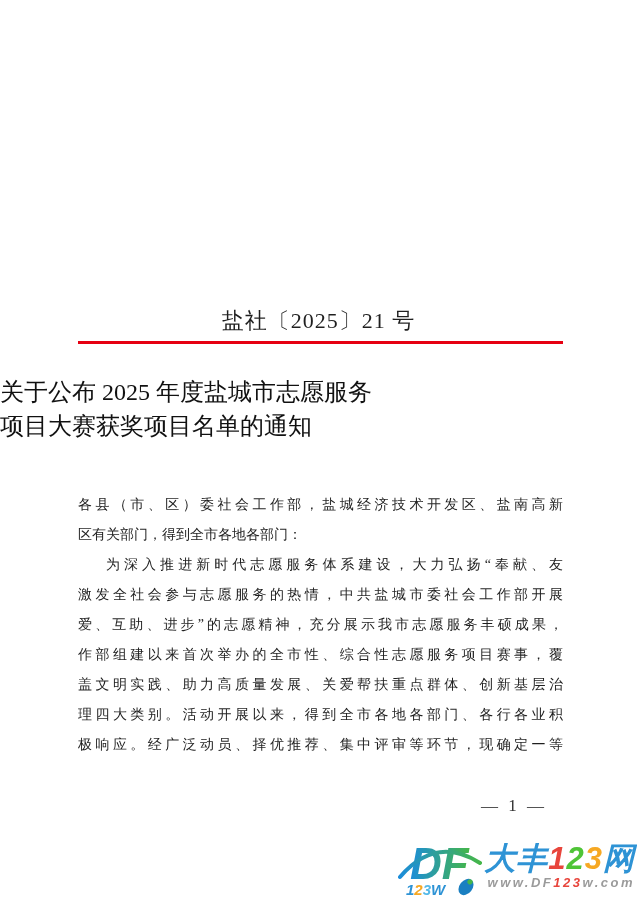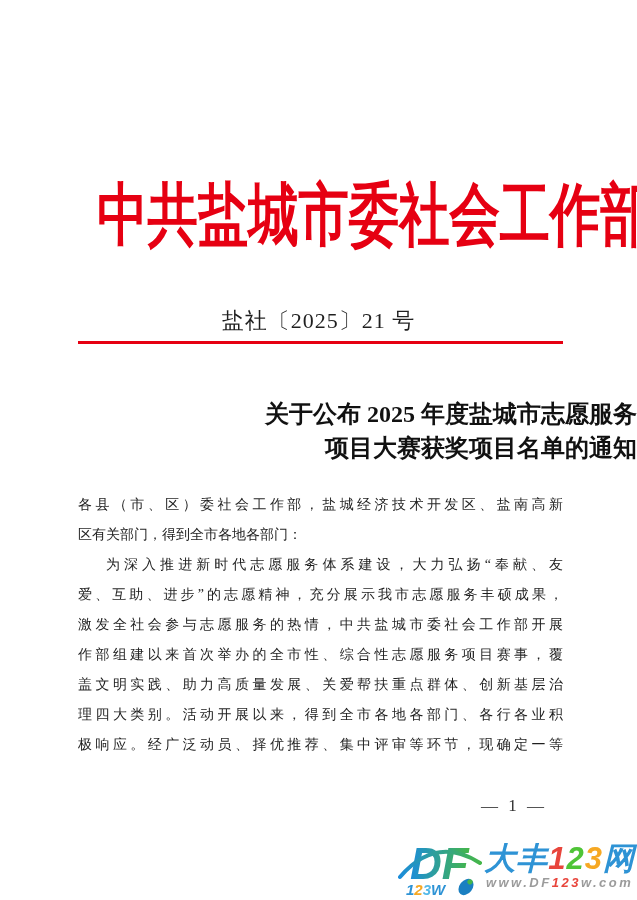--- a/index.html
+++ b/index.html
@@ -47,26 +47,26 @@
     position: absolute;
     top: 341px;
     left: 78px;
     width: 485px;
     height: 3px;
     background: var(--header-red, #e60012);
   }
   
   .notice-title {
     position: absolute;
-    top: 397px;
+    top: 375px;
     left: 0;
     width: 100%;
-    text-align: right;
+    text-align: left;
     font-size: 24px;
-    font-weight: bold;
+    font-weight: normal;
     line-height: 34px;
     color: #111;
   }
   
   .doc-body {
     position: absolute;
     top: 490px;
     left: 78px;
     width: 485px;
     font-size: 14px;
@@ -95,21 +95,21 @@
   
   .watermark {
     position: absolute;
     top: 833px;
     right: 2px;
     display: flex;
     align-items: center;
     font-family: "Liberation Sans", "DejaVu Sans", sans-serif;
   }
   .logo-icon { width: 84px; height: 66px; flex: 0 0 auto; }
-  .logo-textcol { display: flex; flex-direction: column; align-items: center; margin-left: 2px; }
+  .logo-textcol { display: flex; flex-direction: column; align-items: flex-end; margin-left: 2px; }
   .site-name {
     font-size: 31px;
     font-weight: bold;
     font-style: italic;
     letter-spacing: 1px;
     line-height: 32px;
     white-space: nowrap;
   }
   .site-name .c-blue   { color: var(--logo-blue, #2e93d5); }
   .site-name .c-red    { color: var(--logo-red, #e8453c); }
@@ -124,39 +124,36 @@
     line-height: 15px;
     white-space: nowrap;
   }
   .site-url .u-red { color: var(--logo-red, #e8453c); }
 </style>
 </head>
 <body>
 
 <div class="page">
 
-  <div class="agency-wrap">
-    <span class="agency">中共盐城市委社会工作部</span>
-  </div>
 
   <div class="doc-number">盐社〔2025〕21 号</div>
 
   <div class="red-line"></div>
 
   <div class="notice-title">
     <div>关于公布 2025 年度盐城市志愿服务</div>
     <div>项目大赛获奖项目名单的通知</div>
   </div>
 
   <div class="doc-body">
       <div class="body-line stretch">各县（市、区）委社会工作部，盐城经济技术开发区、盐南高新</div>
       <div class="body-line">区有关部门，得到全市各地各部门：</div>
       <div class="body-line stretch indent">为深入推进新时代志愿服务体系建设，大力弘扬“奉献、友</div>
+      <div class="body-line stretch">激发全社会参与志愿服务的热情，中共盐城市委社会工作部开展</div>
       <div class="body-line stretch">爱、互助、进步”的志愿精神，充分展示我市志愿服务丰硕成果，</div>
-      <div class="body-line stretch">激发全社会参与志愿服务的热情，中共盐城市委社会工作部开展</div>
       <div class="body-line stretch">作部组建以来首次举办的全市性、综合性志愿服务项目赛事，覆</div>
       <div class="body-line stretch">盖文明实践、助力高质量发展、关爱帮扶重点群体、创新基层治</div>
       <div class="body-line stretch">理四大类别。活动开展以来，得到全市各地各部门、各行各业积</div>
       <div class="body-line stretch">极响应。经广泛动员、择优推荐、集中评审等环节，现确定一等</div>
     </div>
 
   <div class="page-number">— 1 —</div>
 
   <div class="watermark">
     <svg class="logo-icon" viewBox="0 0 84 66" xmlns="http://www.w3.org/2000/svg">

